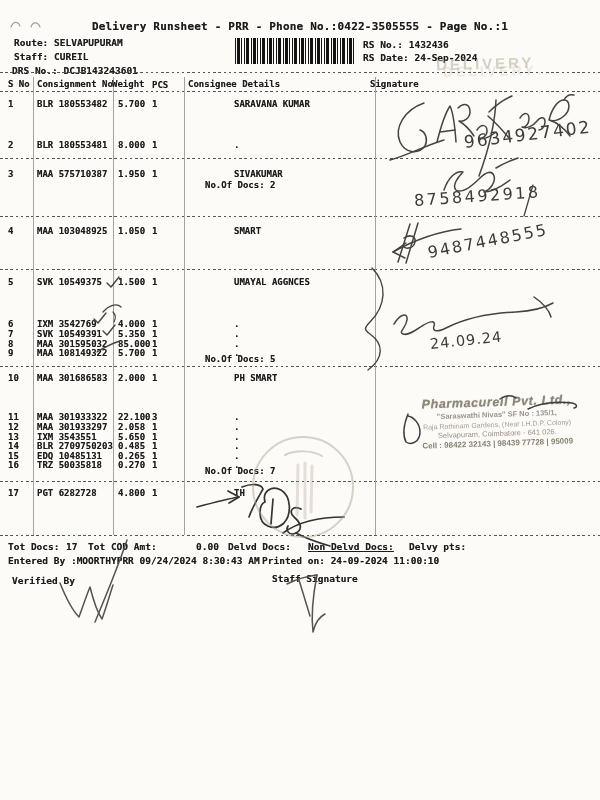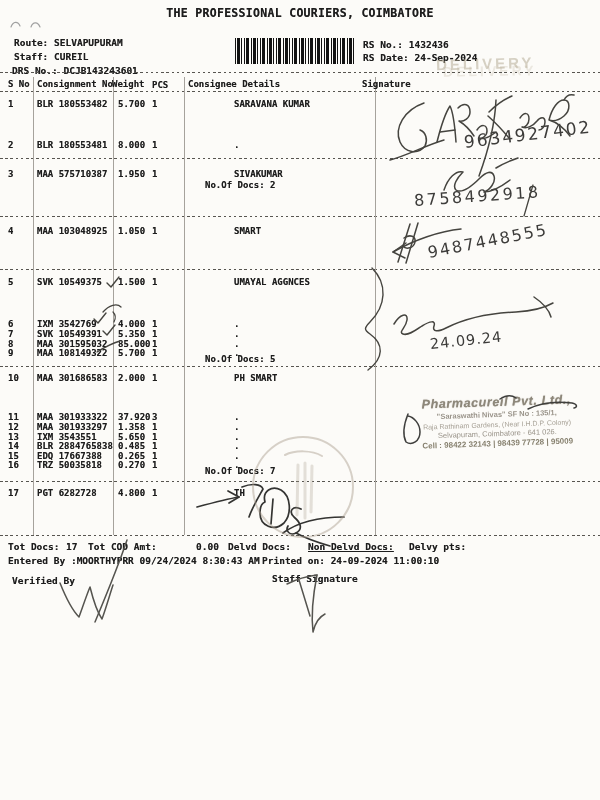--- a/index.html
+++ b/index.html
@@ -25,21 +25,21 @@
   .stamp .l3{font-size:7px;color:#a49e93;}
   .stamp .l4{font-size:7.5px;color:#9a948a;}
   .stamp .l5{font-size:8px;font-weight:700;color:#87816f;}
   .wm{position:absolute;font-family:"Liberation Sans",sans-serif;font-weight:700;letter-spacing:3px;}
 </style>
 </head>
 <body>
 
 <div id="sheet">
 
-  <div class="abs title" style="top:6px;left:0;">THE PROFESSIONAL COURIERS, COIMBATORE</div>
+  <div class="abs subtitle" style="top:20px;left:0;">Delivery Runsheet - PRR - Phone No.:0422-3505555 - Page No.:1</div>
 
   <div class="abs t2" style="left:14px;top:37px;"><span>Route: </span><span>SELVAPUPURAM</span></div>
   <div class="abs t2" style="left:14px;top:51px;"><span>Staff: </span><span>CUREIL</span></div>
   <div class="abs t2" style="left:12px;top:65px;"><span>DRS No.: </span><span>DCJB143243601</span></div>
 
   <div class="abs" style="left:235px;top:38px;width:119px;height:26px;
        background:repeating-linear-gradient(90deg,#121212 0 1.5px,#fcfbf8 1.5px 2.5px,#121212 2.5px 5px,#fcfbf8 5px 6px,#121212 6px 7px,#fcfbf8 7px 9.5px,#121212 9.5px 10.5px,#fcfbf8 10.5px 11.5px,#121212 11.5px 14px,#fcfbf8 14px 16px);"></div>
 
   <div class="abs t2" style="left:363px;top:39px;"><span>RS No.: </span><span>1432436</span></div>
   <div class="abs t2" style="left:363px;top:52px;"><span>RS Date: </span><span>24-Sep-2024</span></div>
@@ -59,39 +59,39 @@
   <div class="vline" style="left:33px;"></div>
   <div class="vline" style="left:113px;"></div>
   <div class="vline" style="left:184px;"></div>
   <div class="vline" style="left:375px;"></div>
 
   <div class="abs t" style="left:8px;top:79px;">S No</div>
   <div class="abs t" style="left:37px;top:79px;">Consignment No</div>
   <div class="abs t" style="left:112px;top:79px;">Weight</div>
   <div class="abs t" style="left:152px;top:80px;">PCS</div>
   <div class="abs t" style="left:188px;top:79px;">Consignee Details</div>
-  <div class="abs t" style="left:362px;top:79px;">Signature</div>
+  <div class="abs t" style="left:370px;top:79px;">Signature</div>
 
   <div class="abs t trow" style="top:99px;"><span class="c-sno">1</span><span class="c-con">BLR 180553482</span><span class="c-wt">5.700</span><span class="c-pcs">1</span><span class="c-cons">SARAVANA KUMAR</span></div>
   <div class="abs t trow" style="top:140px;"><span class="c-sno">2</span><span class="c-con">BLR 180553481</span><span class="c-wt">8.000</span><span class="c-pcs">1</span><span class="c-cons">.</span></div>
   <div class="abs t docs" style="top:148px;left:205px;margin-top:32px;">No.Of Docs: 2</div>
   <div class="abs t trow" style="top:169px;"><span class="c-sno">3</span><span class="c-con">MAA 575710387</span><span class="c-wt">1.950</span><span class="c-pcs">1</span><span class="c-cons">SIVAKUMAR</span></div>
   <div class="abs t trow" style="top:226px;"><span class="c-sno">4</span><span class="c-con">MAA 103048925</span><span class="c-wt">1.050</span><span class="c-pcs">1</span><span class="c-cons">SMART</span></div>
   <div class="abs t trow" style="top:277px;"><span class="c-sno">5</span><span class="c-con">SVK 10549375</span><span class="c-wt">1.500</span><span class="c-pcs">1</span><span class="c-cons">UMAYAL AGGNCES</span></div>
   <div class="abs t trow" style="top:319px;"><span class="c-sno">6</span><span class="c-con">IXM 3542769</span><span class="c-wt">4.000</span><span class="c-pcs">1</span><span class="c-cons">.</span></div>
   <div class="abs t trow" style="top:329px;"><span class="c-sno">7</span><span class="c-con">SVK 10549391</span><span class="c-wt">5.350</span><span class="c-pcs">1</span><span class="c-cons">.</span></div>
   <div class="abs t trow" style="top:339px;"><span class="c-sno">8</span><span class="c-con">MAA 301595032</span><span class="c-wt">85.000</span><span class="c-pcs">1</span><span class="c-cons">.</span></div>
   <div class="abs t trow" style="top:348px;"><span class="c-sno">9</span><span class="c-con">MAA 108149322</span><span class="c-wt">5.700</span><span class="c-pcs">1</span><span class="c-cons">.</span></div>
   <div class="abs t docs" style="top:354px;left:205px;">No.Of Docs: 5</div>
   <div class="abs t trow" style="top:373px;"><span class="c-sno">10</span><span class="c-con">MAA 301686583</span><span class="c-wt">2.000</span><span class="c-pcs">1</span><span class="c-cons">PH SMART</span></div>
-  <div class="abs t trow" style="top:412px;"><span class="c-sno">11</span><span class="c-con">MAA 301933322</span><span class="c-wt">37.920</span><span class="c-pcs">3</span><span class="c-cons">.</span></div>
-  <div class="abs t trow" style="top:422px;"><span class="c-sno">12</span><span class="c-con">MAA 301933297</span><span class="c-wt">1.358</span><span class="c-pcs">1</span><span class="c-cons">.</span></div>
+  <div class="abs t trow" style="top:412px;"><span class="c-sno">11</span><span class="c-con">MAA 301933322</span><span class="c-wt">22.100</span><span class="c-pcs">3</span><span class="c-cons">.</span></div>
+  <div class="abs t trow" style="top:422px;"><span class="c-sno">12</span><span class="c-con">MAA 301933297</span><span class="c-wt">2.058</span><span class="c-pcs">1</span><span class="c-cons">.</span></div>
   <div class="abs t trow" style="top:432px;"><span class="c-sno">13</span><span class="c-con">IXM 3543551</span><span class="c-wt">5.650</span><span class="c-pcs">1</span><span class="c-cons">.</span></div>
-  <div class="abs t trow" style="top:441px;"><span class="c-sno">14</span><span class="c-con">BLR 2884765838</span><span class="c-wt">0.485</span><span class="c-pcs">1</span><span class="c-cons">.</span></div>
-  <div class="abs t trow" style="top:451px;"><span class="c-sno">15</span><span class="c-con">EDQ 17667388</span><span class="c-wt">0.265</span><span class="c-pcs">1</span><span class="c-cons">.</span></div>
+  <div class="abs t trow" style="top:441px;"><span class="c-sno">14</span><span class="c-con">BLR 2709750203</span><span class="c-wt">0.485</span><span class="c-pcs">1</span><span class="c-cons">.</span></div>
+  <div class="abs t trow" style="top:451px;"><span class="c-sno">15</span><span class="c-con">EDQ 10485131</span><span class="c-wt">0.265</span><span class="c-pcs">1</span><span class="c-cons">.</span></div>
   <div class="abs t trow" style="top:460px;"><span class="c-sno">16</span><span class="c-con">TRZ 50035818</span><span class="c-wt">0.270</span><span class="c-pcs">1</span><span class="c-cons">.</span></div>
   <div class="abs t docs" style="top:466px;left:205px;">No.Of Docs: 7</div>
   <div class="abs t trow" style="top:488px;"><span class="c-sno">17</span><span class="c-con">PGT 6282728</span><span class="c-wt">4.800</span><span class="c-pcs">1</span><span class="c-cons">TH</span></div>
 
   <div class="hand" style="left:464px;top:132px;font-size:17px;letter-spacing:2px;transform:rotate(-7deg);">9634927402</div>
   <div class="hand" style="left:414px;top:191px;font-size:16px;letter-spacing:2.5px;transform:rotate(-4deg);">8758492918</div>
   <div class="hand" style="left:428px;top:243px;font-size:16px;letter-spacing:2px;transform:rotate(-11deg);">9487448555</div>
   <div class="hand" style="left:430px;top:336px;font-size:14.5px;letter-spacing:1px;transform:rotate(-6deg);">24.09.24</div>
 
   <div class="stamp">

